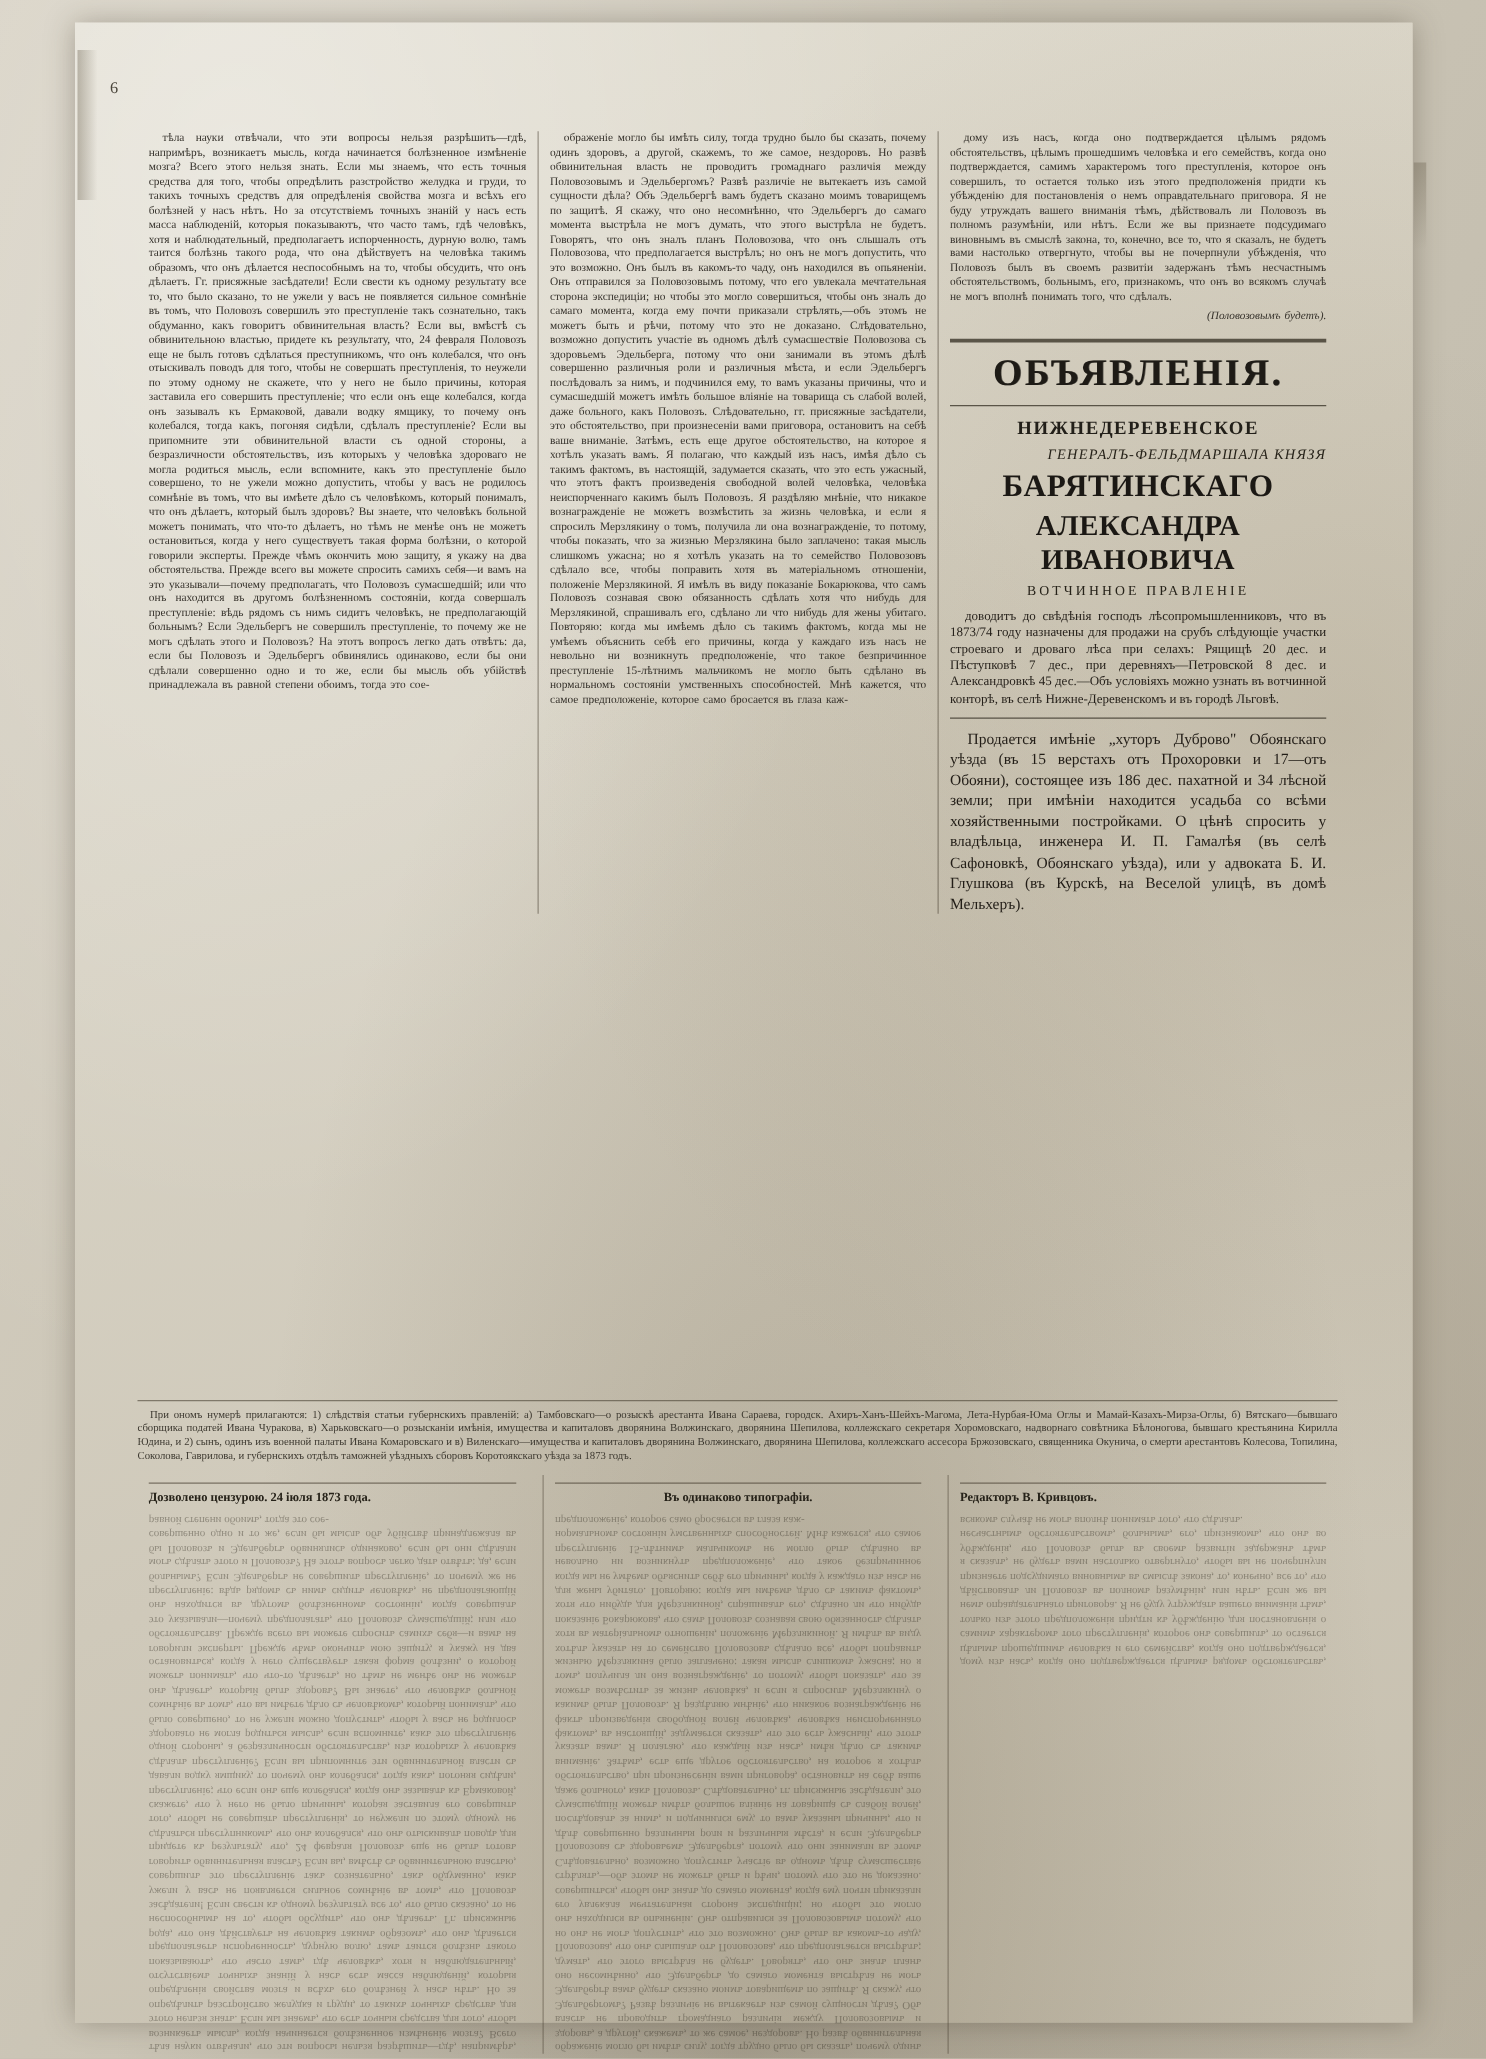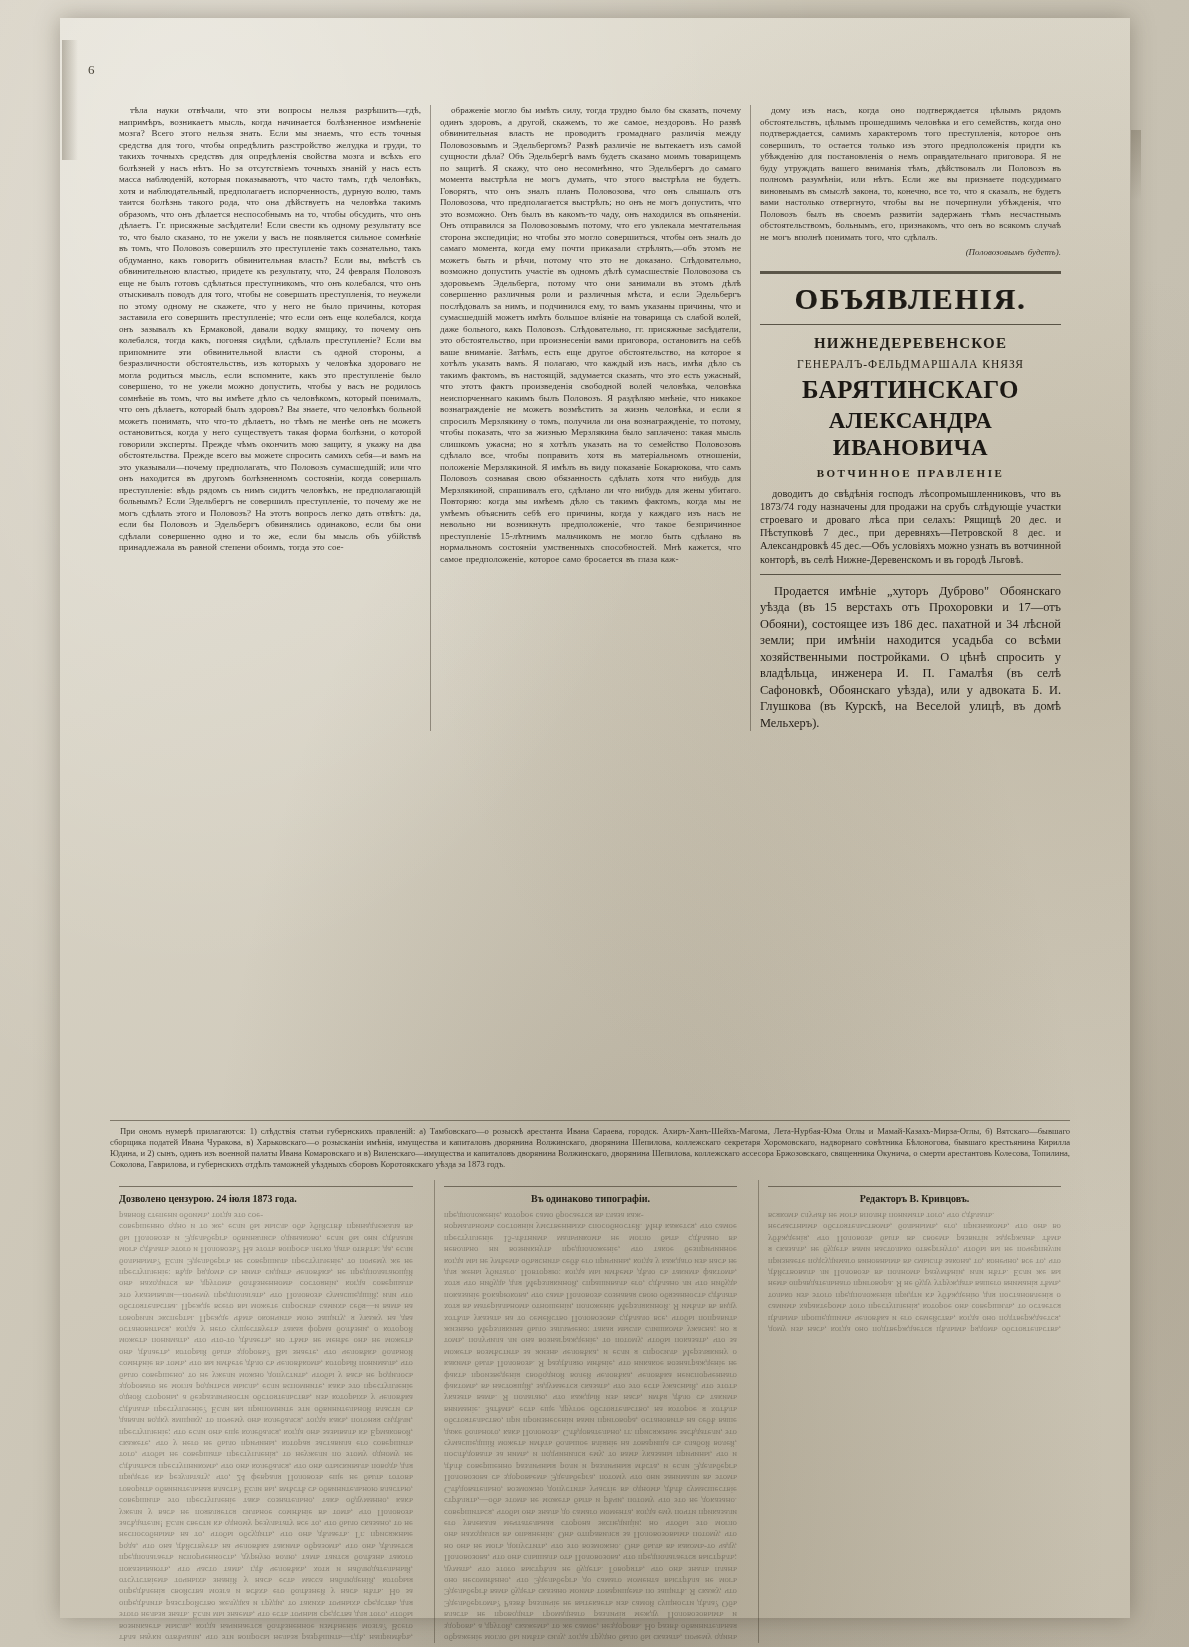--- a/index.html
+++ b/index.html
@@ -109,41 +109,42 @@
   }
   .ad-line1 {
     text-align: center;
     font-size: 15px;
     font-weight: bold;
     letter-spacing: 1.2px;
     color: #221f19;
     margin: 10px 0 6px;
   }
   .ad-line2 {
-    text-align: center;
+    text-align: right;
     font-size: 11.5px;
     letter-spacing: 1px;
     color: #262219;
     margin: 6px 0;
+    font-style: italic;
   }
   .ad-name {
     text-align: center;
     font-size: 23px;
     font-weight: bold;
     letter-spacing: 0.5px;
     color: #1b1814;
     line-height: 27px;
     margin: 4px 0;
   }
   .ad-name.second { font-size: 25px; }
   .ad-line3 {
     text-align: center;
     font-size: 11px;
     letter-spacing: 2.5px;
-    font-weight: bold;
+    font-weight: normal;
     color: #262219;
     margin: 6px 0 8px;
   }
   .ad-body {
     font-size: 10.4px;
     line-height: 13.2px;
     text-align: justify;
     text-indent: 12px;
     color: #241f19;
     margin: 0;
@@ -189,21 +190,21 @@
     box-sizing: border-box;
   }
   .lower-col + .lower-col { border-left: 1px solid rgba(60,52,38,0.4); }
   .foot-line {
     font-size: 10px;
     font-weight: bold;
     color: #262219;
     margin: 6px 0;
   }
   .foot-line.center { text-align: center; }
-  .foot-line.right { text-align: center; }
+  .foot-line.right { text-align: left; }
   .foot-rule {
     border-top: 1px solid rgba(60,52,38,0.6);
     margin: 6px 0;
   }
   .ghost-block {
     font-size: 8.8px;
     line-height: 11.4px;
     text-align: justify;
     color: #353025;
     opacity: 0.42;

